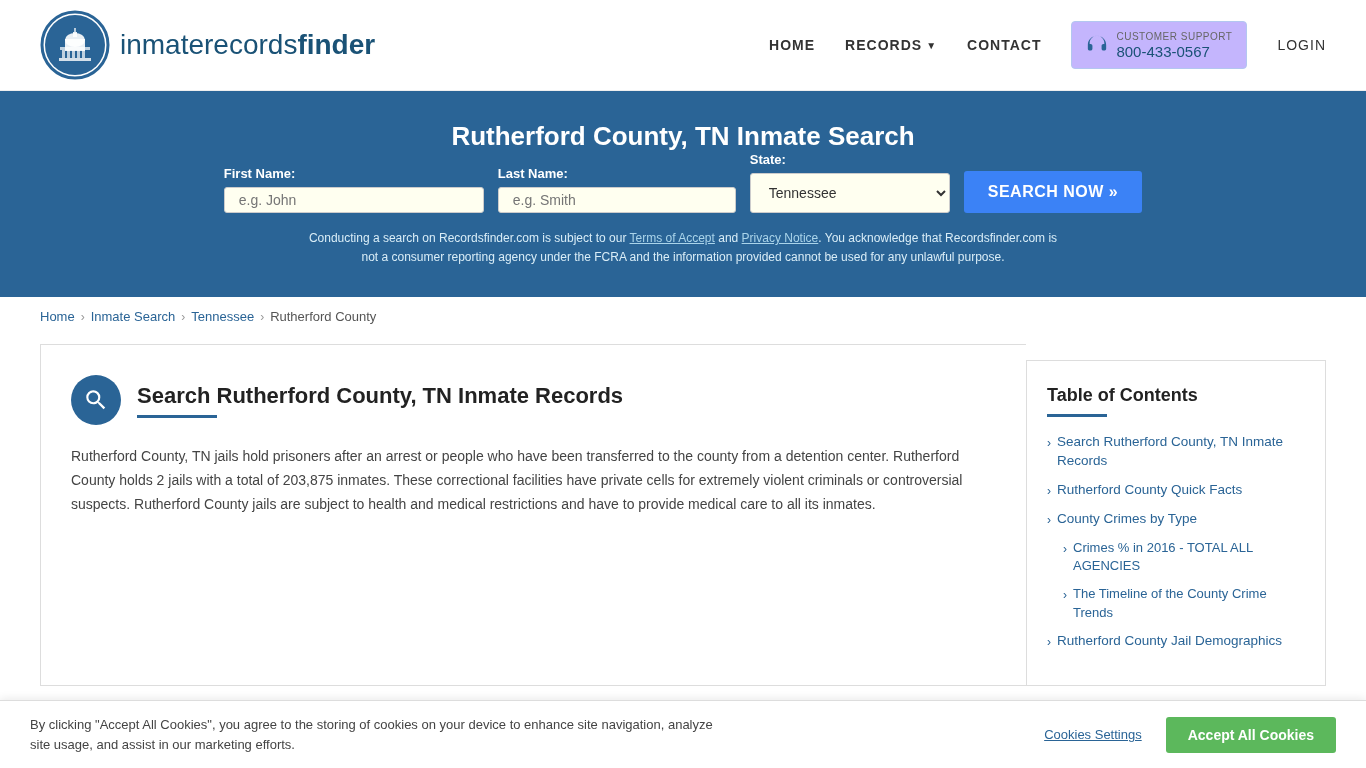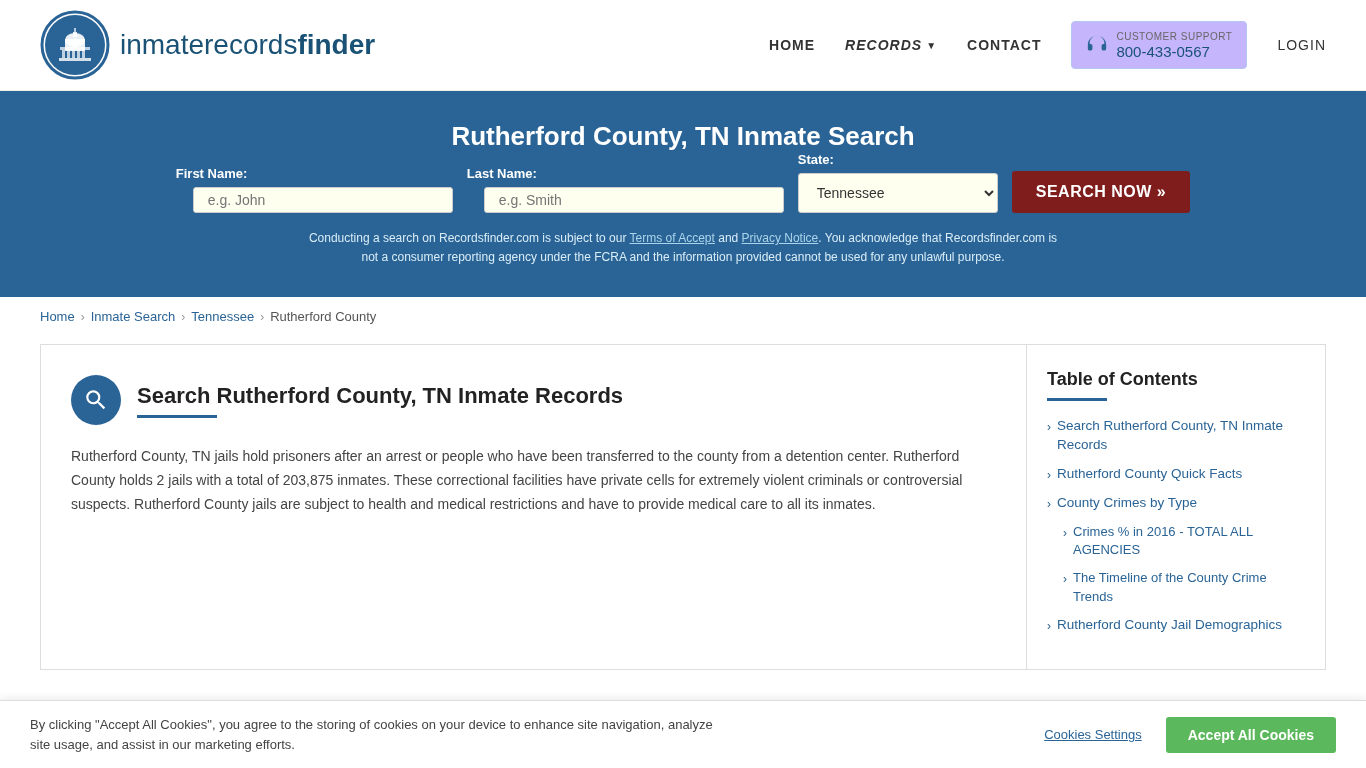--- a/index.html
+++ b/index.html
@@ -33,21 +33,20 @@
       font-weight: 700;
       color: #333;
       text-decoration: none;
       letter-spacing: 1px;
       cursor: pointer;
     }
     .nav-item.records {
       display: flex;
       align-items: center;
       gap: 4px;
-      font-style: italic;
     }
     .customer-support {
       display: flex;
       align-items: center;
       gap: 8px;
       background: #c4b5fd;
       border: 1px solid #b3c7f0;
       border-radius: 4px;
       padding: 8px 14px;
     }
@@ -101,37 +100,36 @@
       font-weight: 600;
     }
     .form-input {
       padding: 4px 14px;
       border: 1px solid #ccc;
       border-radius: 3px;
       font-size: 14px;
       color: #999;
       background: #fffff0;
       outline: none;
-      margin-left: 17px;
     }
     .form-input.first-name { width: 260px; }
-    .form-input.last-name { width: 300px; }
+    .form-input.last-name { width: 238px; }
     .form-select {
       padding: 10px 14px;
       border: 1px solid #ccc;
       border-radius: 3px;
       font-size: 14px;
       color: #333;
       background: #fffff0;
       outline: none;
       width: 200px;
       appearance: auto;
     }
     .search-btn {
-      background: #7f1d1d;
+      background: #3b82f6;
       color: #fff;
       font-size: 16px;
       font-weight: 700;
       border: none;
       border-radius: 3px;
       padding: 10px 24px;
       cursor: pointer;
       letter-spacing: 0.5px;
       white-space: nowrap;
       height: 42px;
@@ -179,20 +177,21 @@
       flex: 1;
       border: 1px solid #ddd;
       border-right: none;
       padding: 30px 30px;
     }
     .sidebar {
       width: 300px;
       border: 1px solid #ddd;
       padding: 24px 20px;
       flex-shrink: 0;
+      margin-top: 16px;
     }
 
     
     .section-header {
       display: flex;
       align-items: center;
       gap: 16px;
       margin-bottom: 16px;
     }
     .search-icon-circle {

